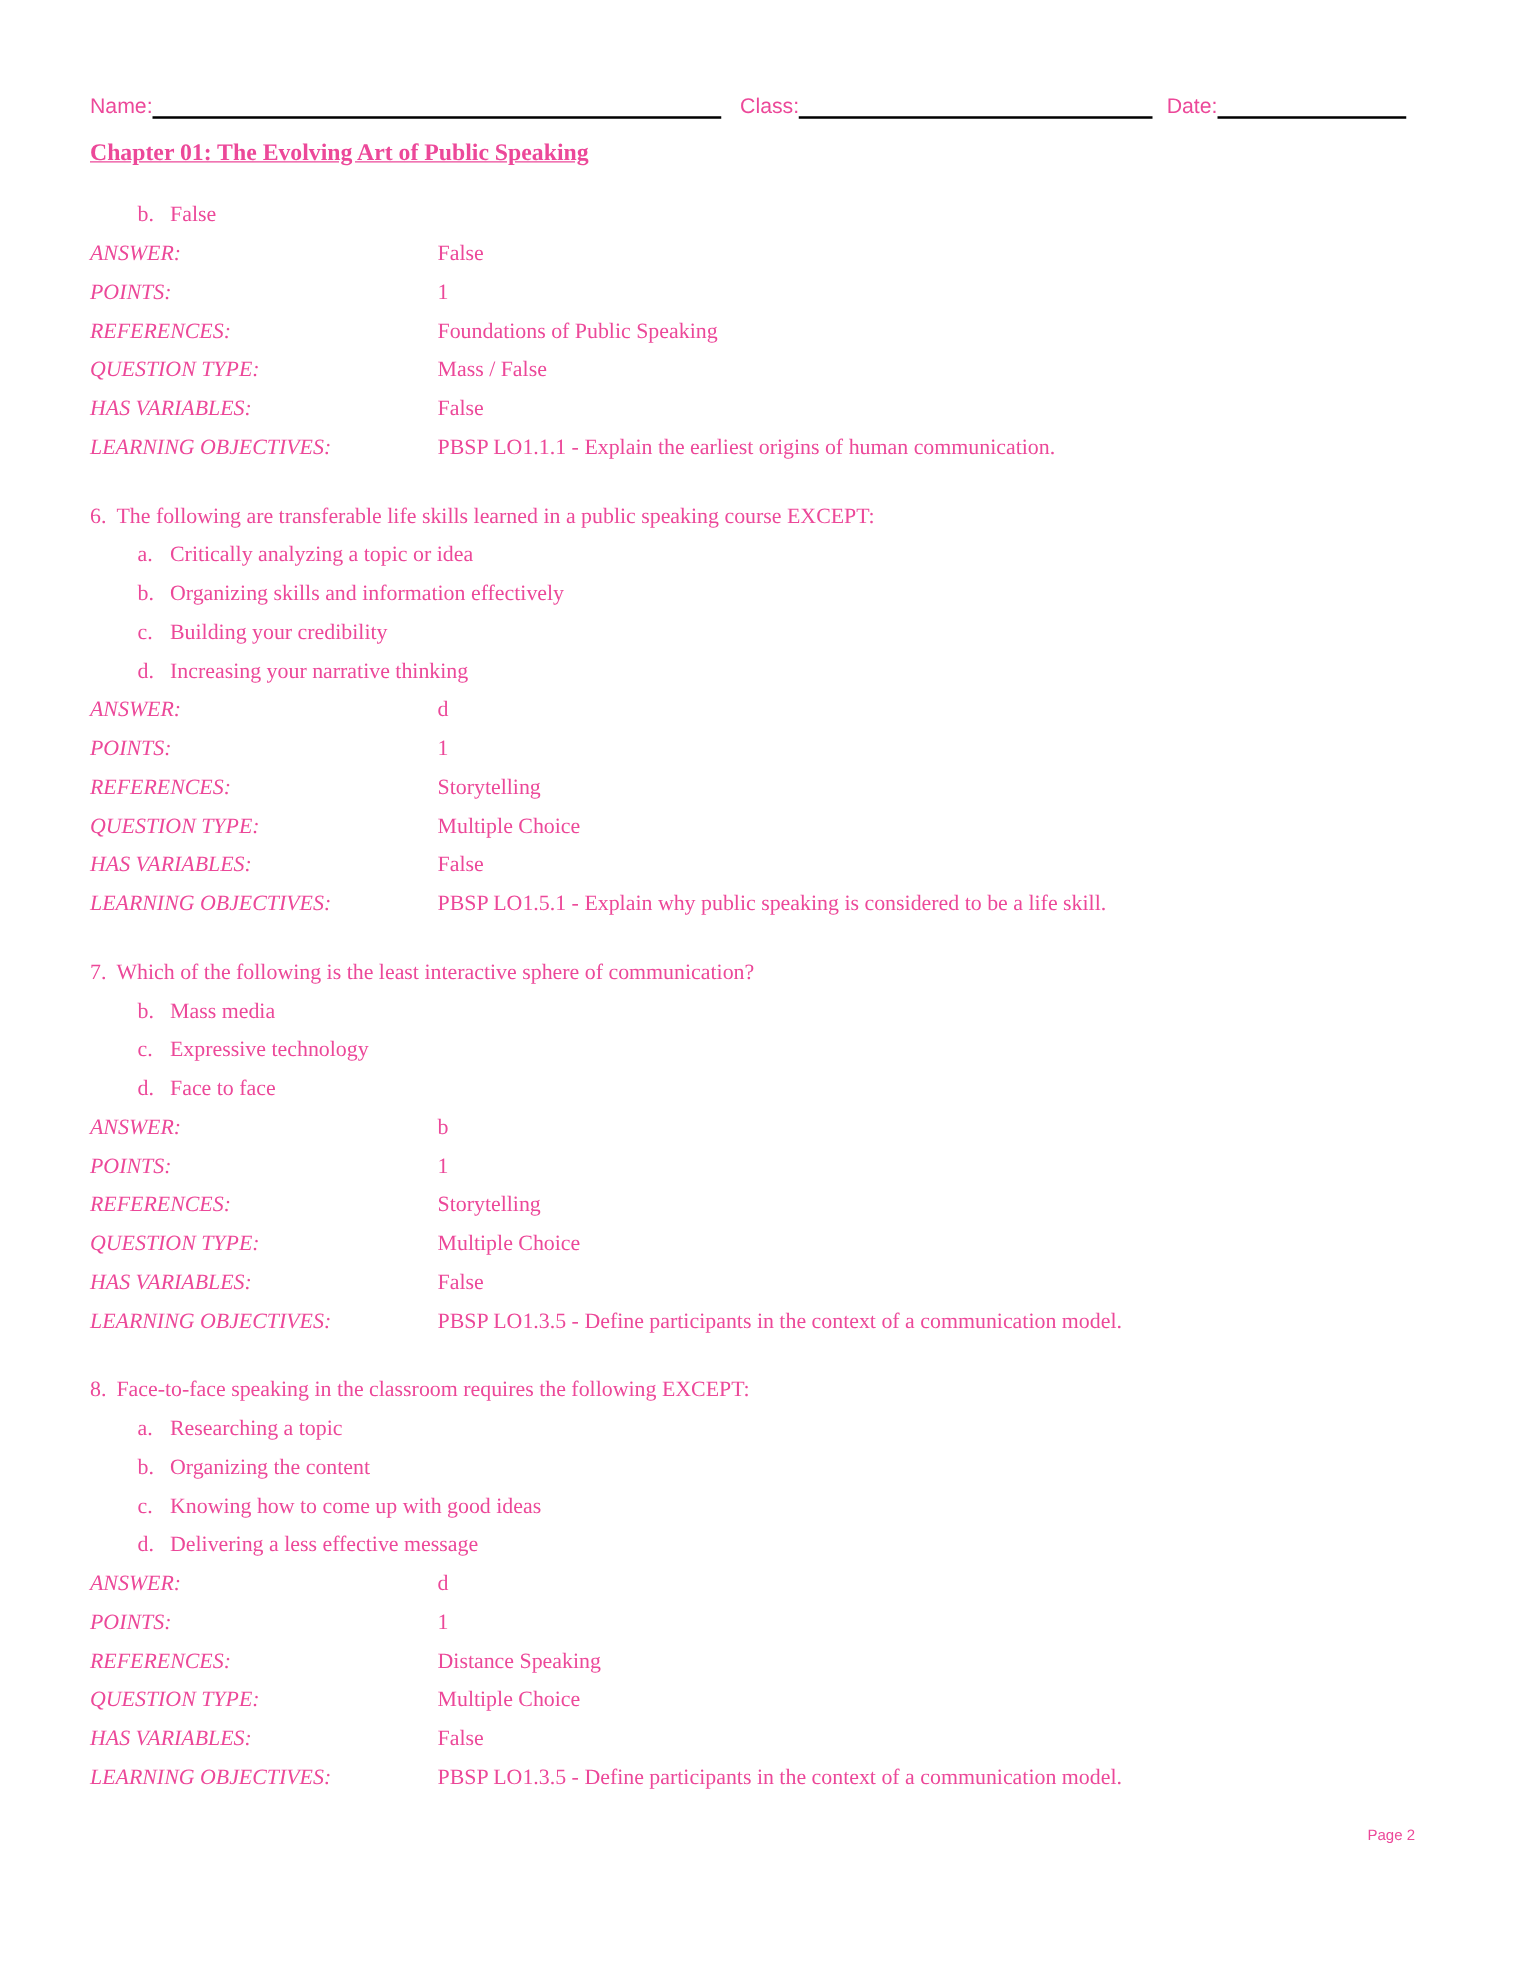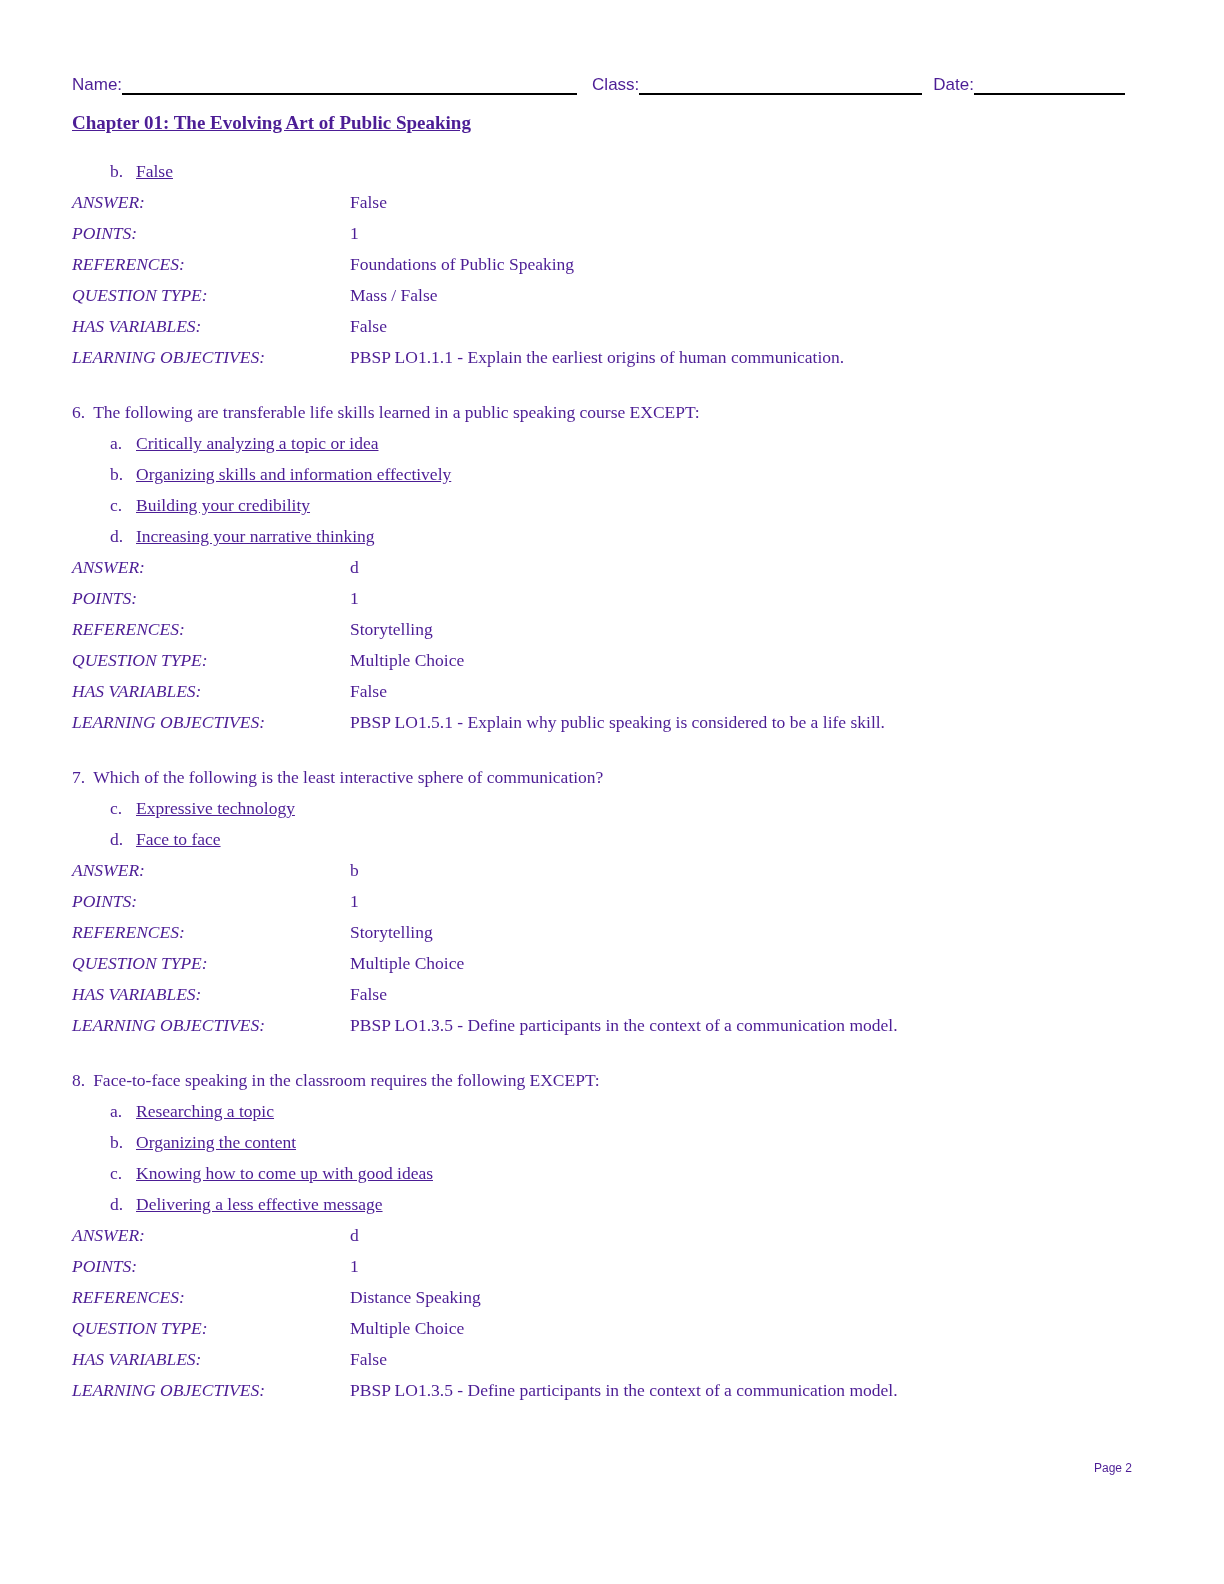--- a/index.html
+++ b/index.html
@@ -3,21 +3,21 @@
 <meta charset="utf-8">
 <style>
   * { box-sizing: border-box; }
   html, body { margin: 0; padding: 0; background: #ffffff; }
 
   .page {
     position: relative;
     width: 1224px;
     height: 1584px;
     background: #ffffff;
-    color: #4c1d95;
+    color: #ec4899;
     font-family: "Liberation Serif", serif;
     overflow: hidden;
   }
 
   
   .header-row {
     position: absolute;
     left: 72px;
     top: 74px;
     width: 1066px;
@@ -49,21 +49,21 @@
   .content {
     position: absolute;
     left: 72px;
     top: 156px;
     width: 1080px;
     font-size: 17.5px;
   }
   .line { line-height: 31px; white-space: nowrap; }
   .qblock + .qblock { margin-top: 24px; }
   .stem .qnum { margin-right: 8px; }
-  .option { padding-left: 38px; text-decoration: underline; }
+  .option { padding-left: 38px; }
   .olet { display: inline-block; min-width: 26px; }
   .meta { display: flex; gap: 28px; }
   .mlabel { flex: 0 0 250px; font-style: italic; }
   .mval { flex: 1; }
 
   
   .footer {
     position: absolute;
     left: 1094px;
     top: 1461px;
@@ -160,20 +160,23 @@
         <span class="mlabel">LEARNING OBJECTIVES:</span>
           <span class="mval">PBSP LO1.5.1 - Explain why public speaking is considered to be a life skill.</span>
       </div>
     </section>
 
     <section class="qblock">
       <div class="line stem">
         <span class="qnum">7.</span><span>Which of the following is the least interactive sphere of communication?</span>
       </div>
       <div class="line option">
+        <span class="olet">b.</span><span>Mass media</span>
+      </div>
+      <div class="line option">
         <span class="olet">c.</span><span>Expressive technology</span>
       </div>
       <div class="line option">
         <span class="olet">d.</span><span>Face to face</span>
       </div>
       <div class="line meta">
         <span class="mlabel">ANSWER:</span>
           <span class="mval">b</span>
       </div>
       <div class="line meta">

